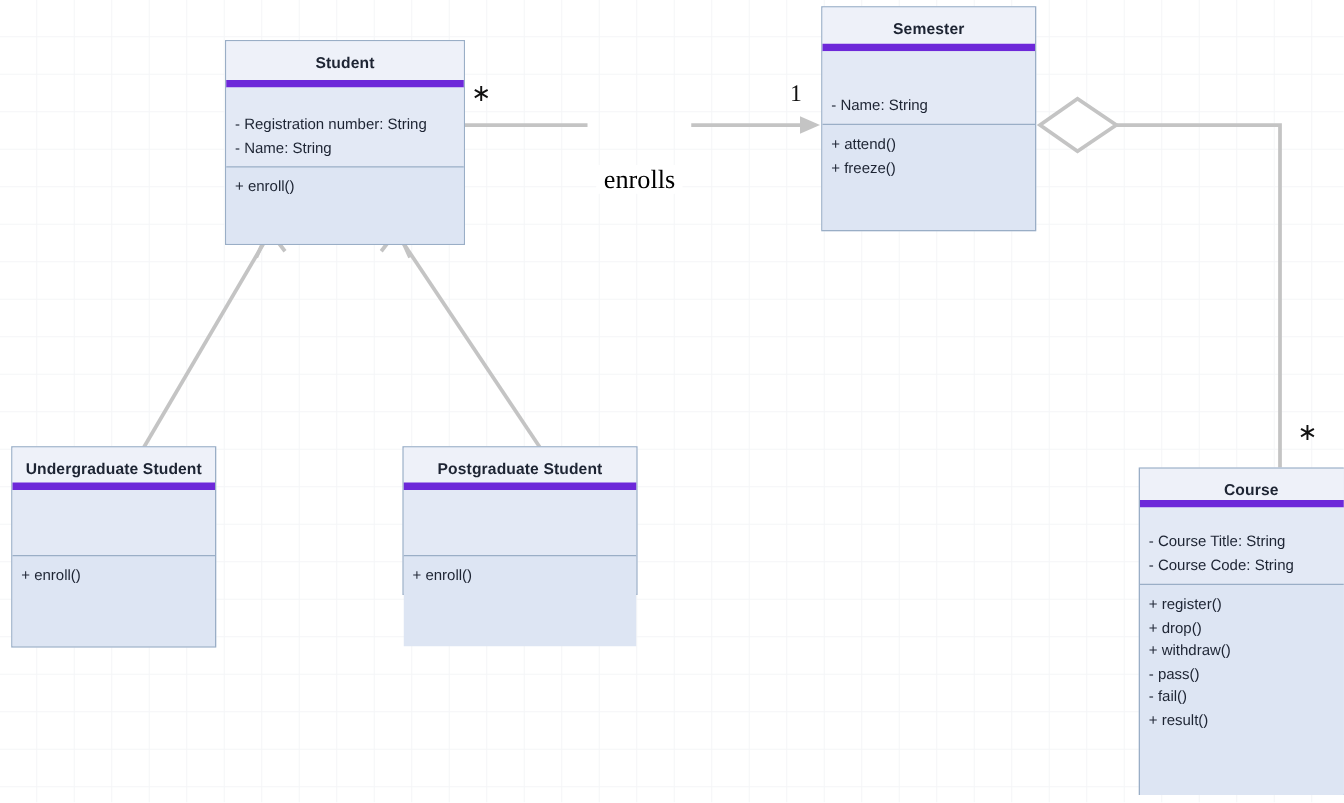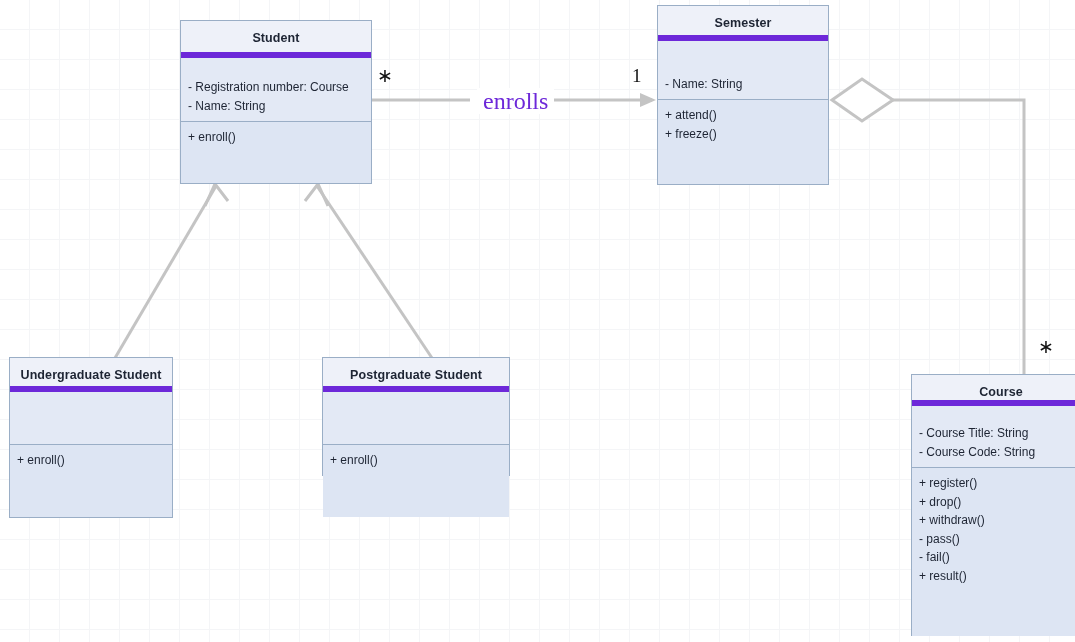--- a/index.html
+++ b/index.html
@@ -68,26 +68,27 @@
   .mult {
     position: absolute;
     font-size: 19px;
     line-height: 1;
     color: #111;
     font-family: "Liberation Serif", serif;
   }
   .assoc-label {
     position: absolute;
     font-family: "Liberation Serif", serif;
-    font-size: 24px;
-    color: #6d28d9;
+    font-size: 21px;
+    color: #000000;
     background: #ffffff;
     padding: 0 6px;
     line-height: 1.1;
     white-space: nowrap;
+    margin-top: 44px;
   }
 </style>
 </head>
 <body>
 
 <div id="canvas">
 
   <svg id="edges" viewBox="0 0 1075 642" xmlns="http://www.w3.org/2000/svg">
 
     <g>
@@ -105,25 +106,25 @@
       <line x1="115" y1="358" x2="216" y2="186" stroke="#c4c4c4" stroke-width="3"></line>
       <polyline points="205,206 215,184 228,201" fill="none" stroke="#c4c4c4" stroke-width="3" stroke-linejoin="miter" stroke-linecap="butt"></polyline>
     </g>
 
     <g>
       <line x1="432" y1="358" x2="317" y2="186" stroke="#c4c4c4" stroke-width="3"></line>
       <polyline points="328,206 318,184 305,201" fill="none" stroke="#c4c4c4" stroke-width="3" stroke-linejoin="miter" stroke-linecap="butt"></polyline>
     </g>
   </svg>
 
-  <div class="uml-class" style="left:180px; top:20px; width:192px; height:164px;">
+  <div class="uml-class" style="left:180px; top:32px; width:192px; height:164px;">
     <div class="uml-title" style="height:37px;">Student</div>
     <div class="uml-attrs" style="height:64px;">
       <div class="attr-inner">
-        <div class="uml-line">- Registration number: Course</div>
+        <div class="uml-line">- Registration number: String</div>
         <div class="uml-line">- Name: String</div>
       </div>
     </div>
     <div class="uml-ops" style="height:61px;">
       <div class="uml-line">+ enroll()</div>
     </div>
   </div>
 
   <div class="uml-class" style="left:657px; top:5px; width:172px; height:180px;">
     <div class="uml-title" style="height:35px;">Semester</div>

